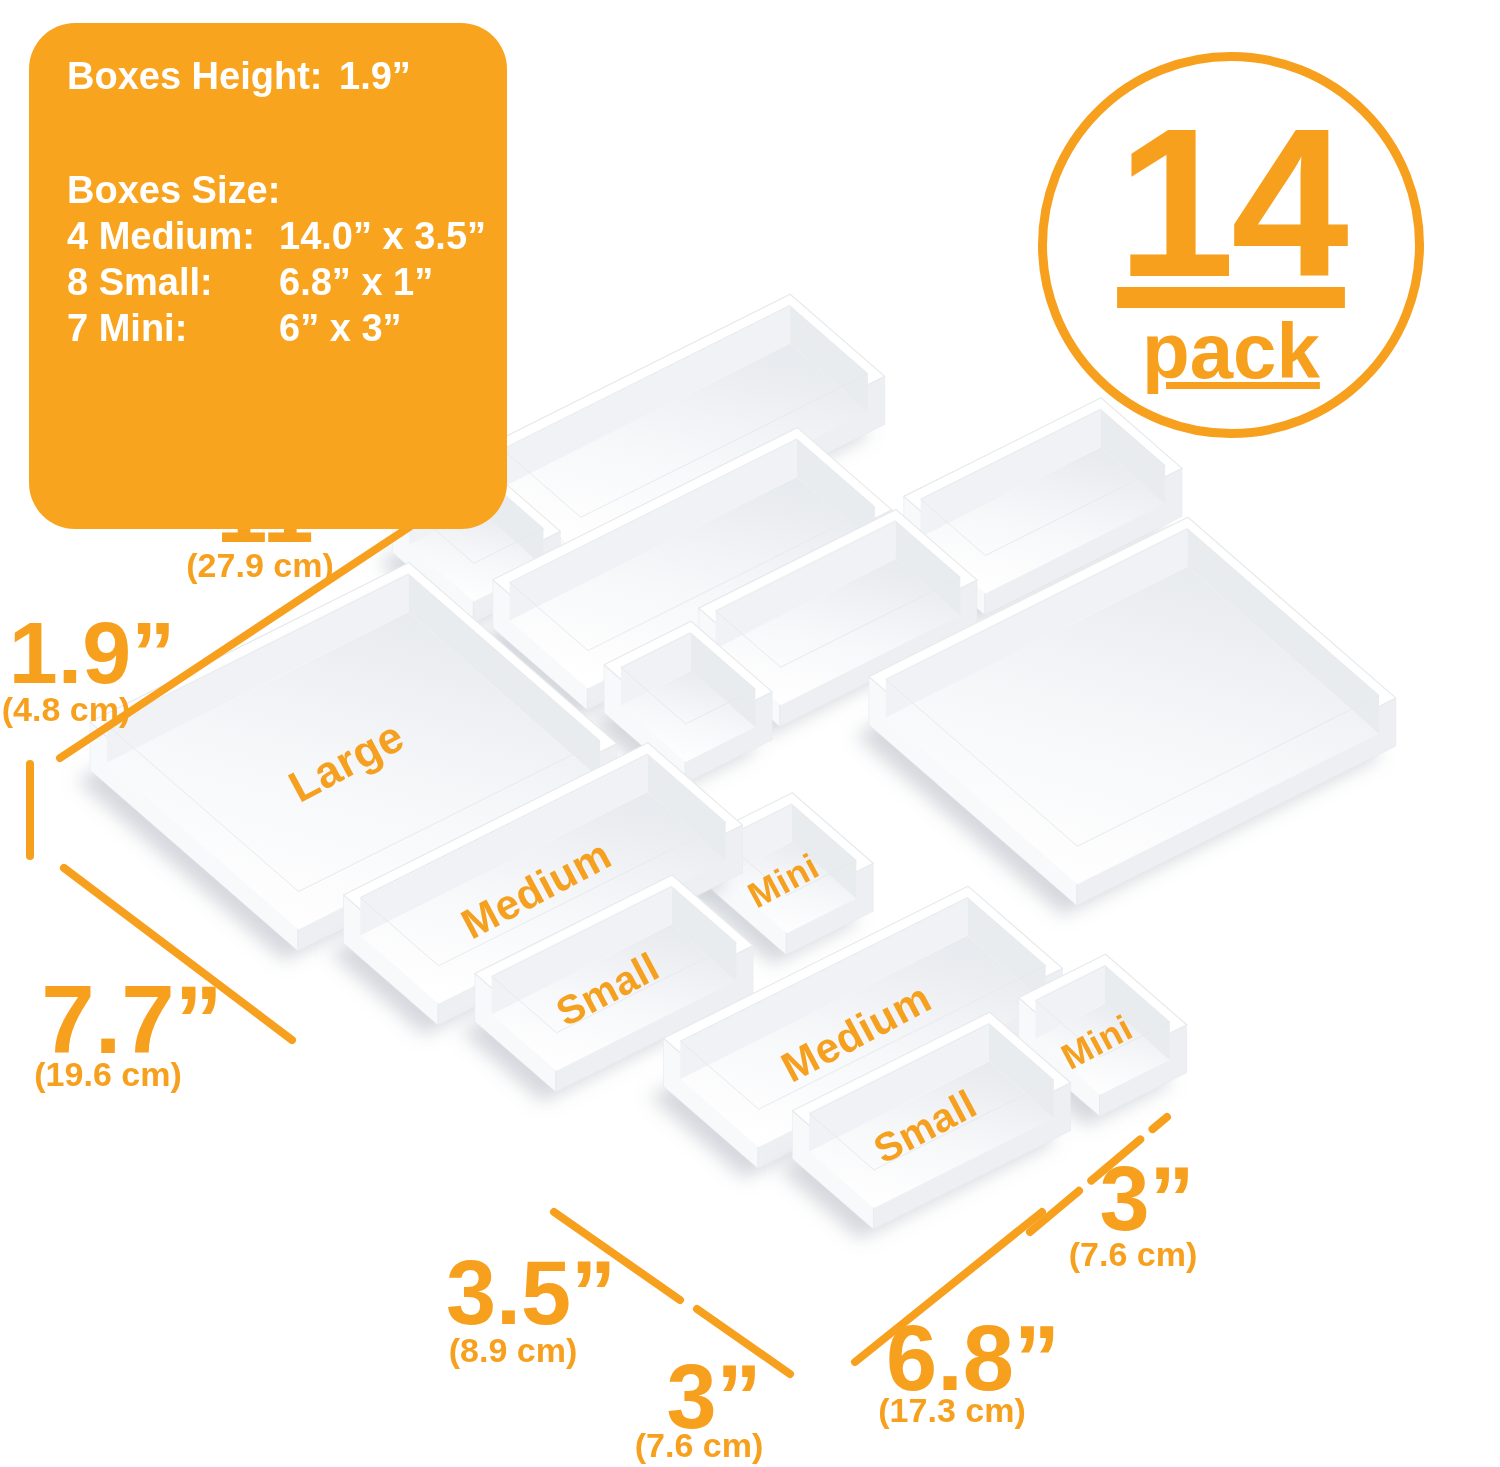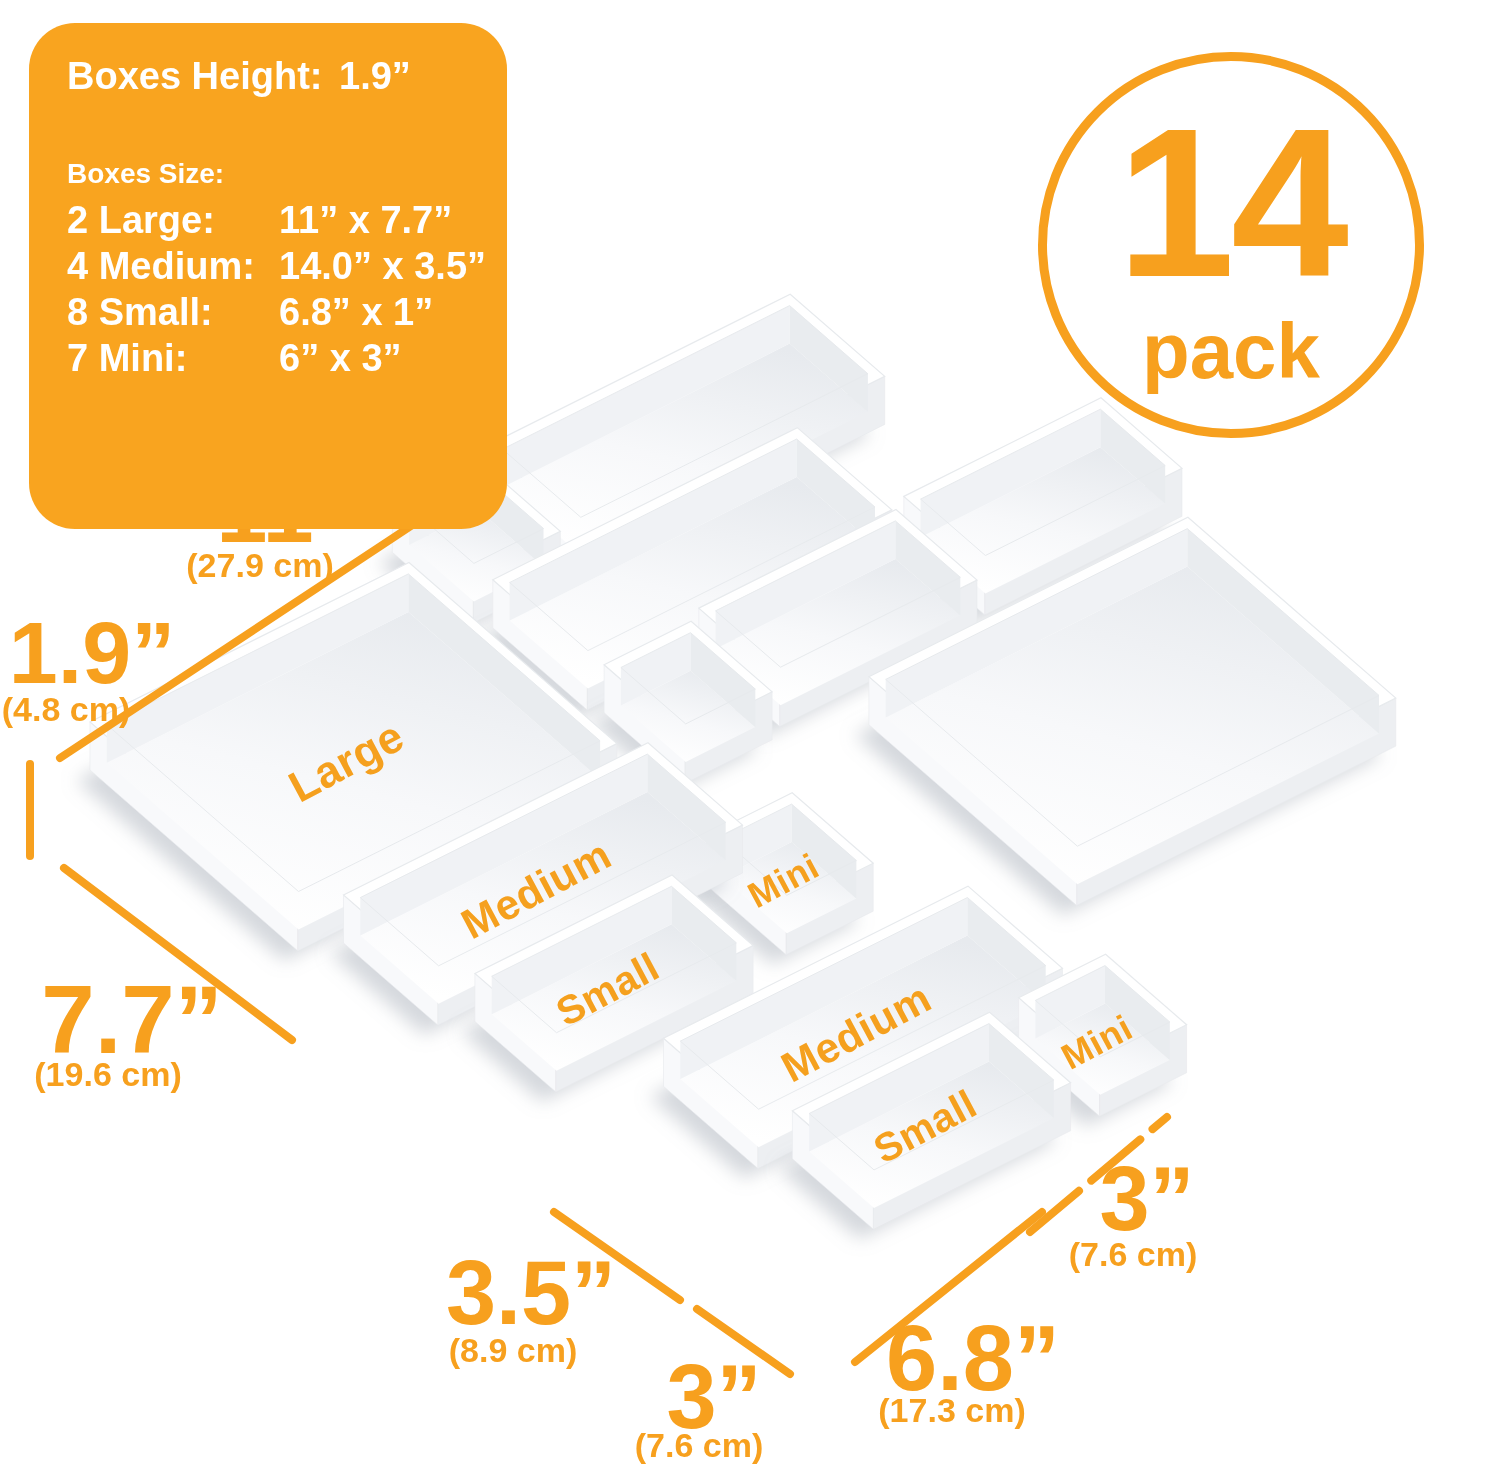--- a/index.html
+++ b/index.html
@@ -8,21 +8,21 @@
   .stage{position:absolute;left:0;top:0;width:1500px;height:1467px;}
   #scene{position:absolute;left:0;top:0;}
 
   
   .panel{position:absolute;left:29px;top:23px;width:478px;height:506px;
          border-radius:46px;box-sizing:border-box;
          padding:30px 26px 24px 38px;color:#ffffff;font-weight:700;}
   .panel .row{display:grid;grid-template-columns:212px 1fr;font-size:38px;line-height:46px;white-space:nowrap;}
   .panel .row.head{grid-template-columns:272px 1fr;}
   .panel .spacer{height:52px;}
-  .panel .size-title{font-size:28px;line-height:46px;}
+  .panel .size-title{font-size:38px;line-height:46px;margin-top:16px;}
 
   
   .badge{position:absolute;left:1038px;top:52px;width:386px;height:386px;
          border-radius:50%;box-sizing:border-box;border:9px solid #F7A01E;
          display:flex;flex-direction:column;align-items:center;justify-content:center;
          color:#F7A01E;background:#ffffff;}
   .badge-num{font-size:212px;line-height:0.88;font-weight:700;letter-spacing:-4px;margin-top:10px;}
   .badge-word{font-size:78px;line-height:1.0;font-weight:700;margin-top:16px;}
 </style>
 </head>
@@ -226,35 +226,31 @@
     </svg>
 
   <div class="panel" style="background: rgb(249, 164, 31);">
     <div class="row head">
       <span>Boxes Height:</span>
       <span>1.9”</span>
     </div>
     <div class="spacer"></div>
     <div class="size-title">Boxes Size:</div>
     <div class="row">
-      <span>2 Large:</span>
-      <span>11” x 7.7”</span>
-    </div>
-    <div class="row">
       <span>4 Medium:</span>
       <span>14.0” x 3.5”</span>
     </div>
     <div class="row">
       <span>8 Small:</span>
       <span>6.8” x 1”</span>
     </div>
     <div class="row">
       <span>7 Mini:</span>
       <span>6” x 3”</span>
     </div>
   </div>
 
-  <div class="badge" style="border-color: rgb(247, 160, 30); color: rgb(247, 160, 30);">
+  <div class="badge" style="border-color: rgb(247, 160, 30); color: rgb(247, 160, 30); text-decoration: underline;">
     <div class="badge-num">14</div>
     <div class="badge-word">pack</div>
   </div>
 
 </div>
 
 </body></html>

